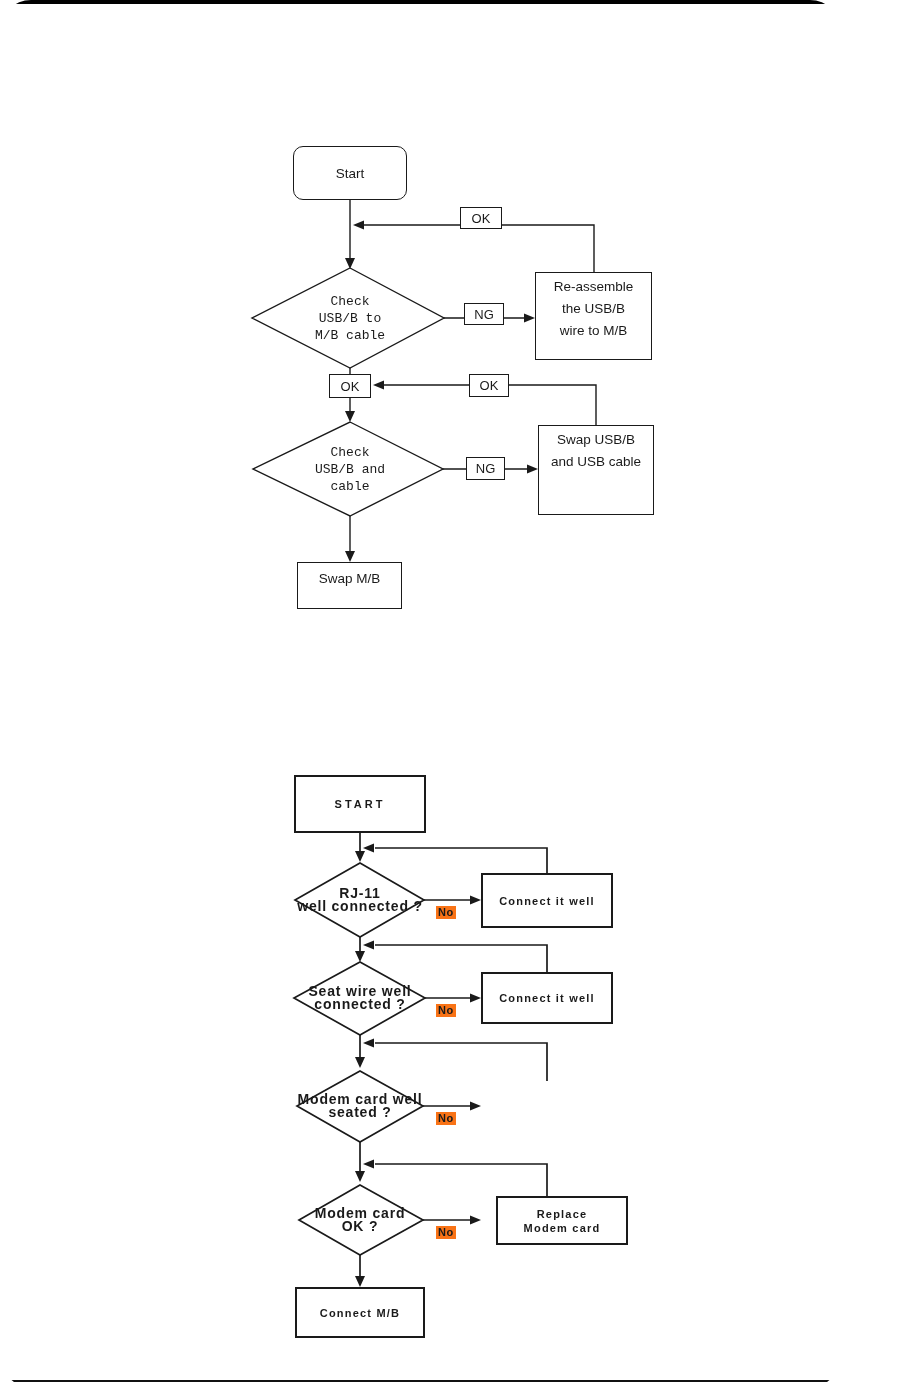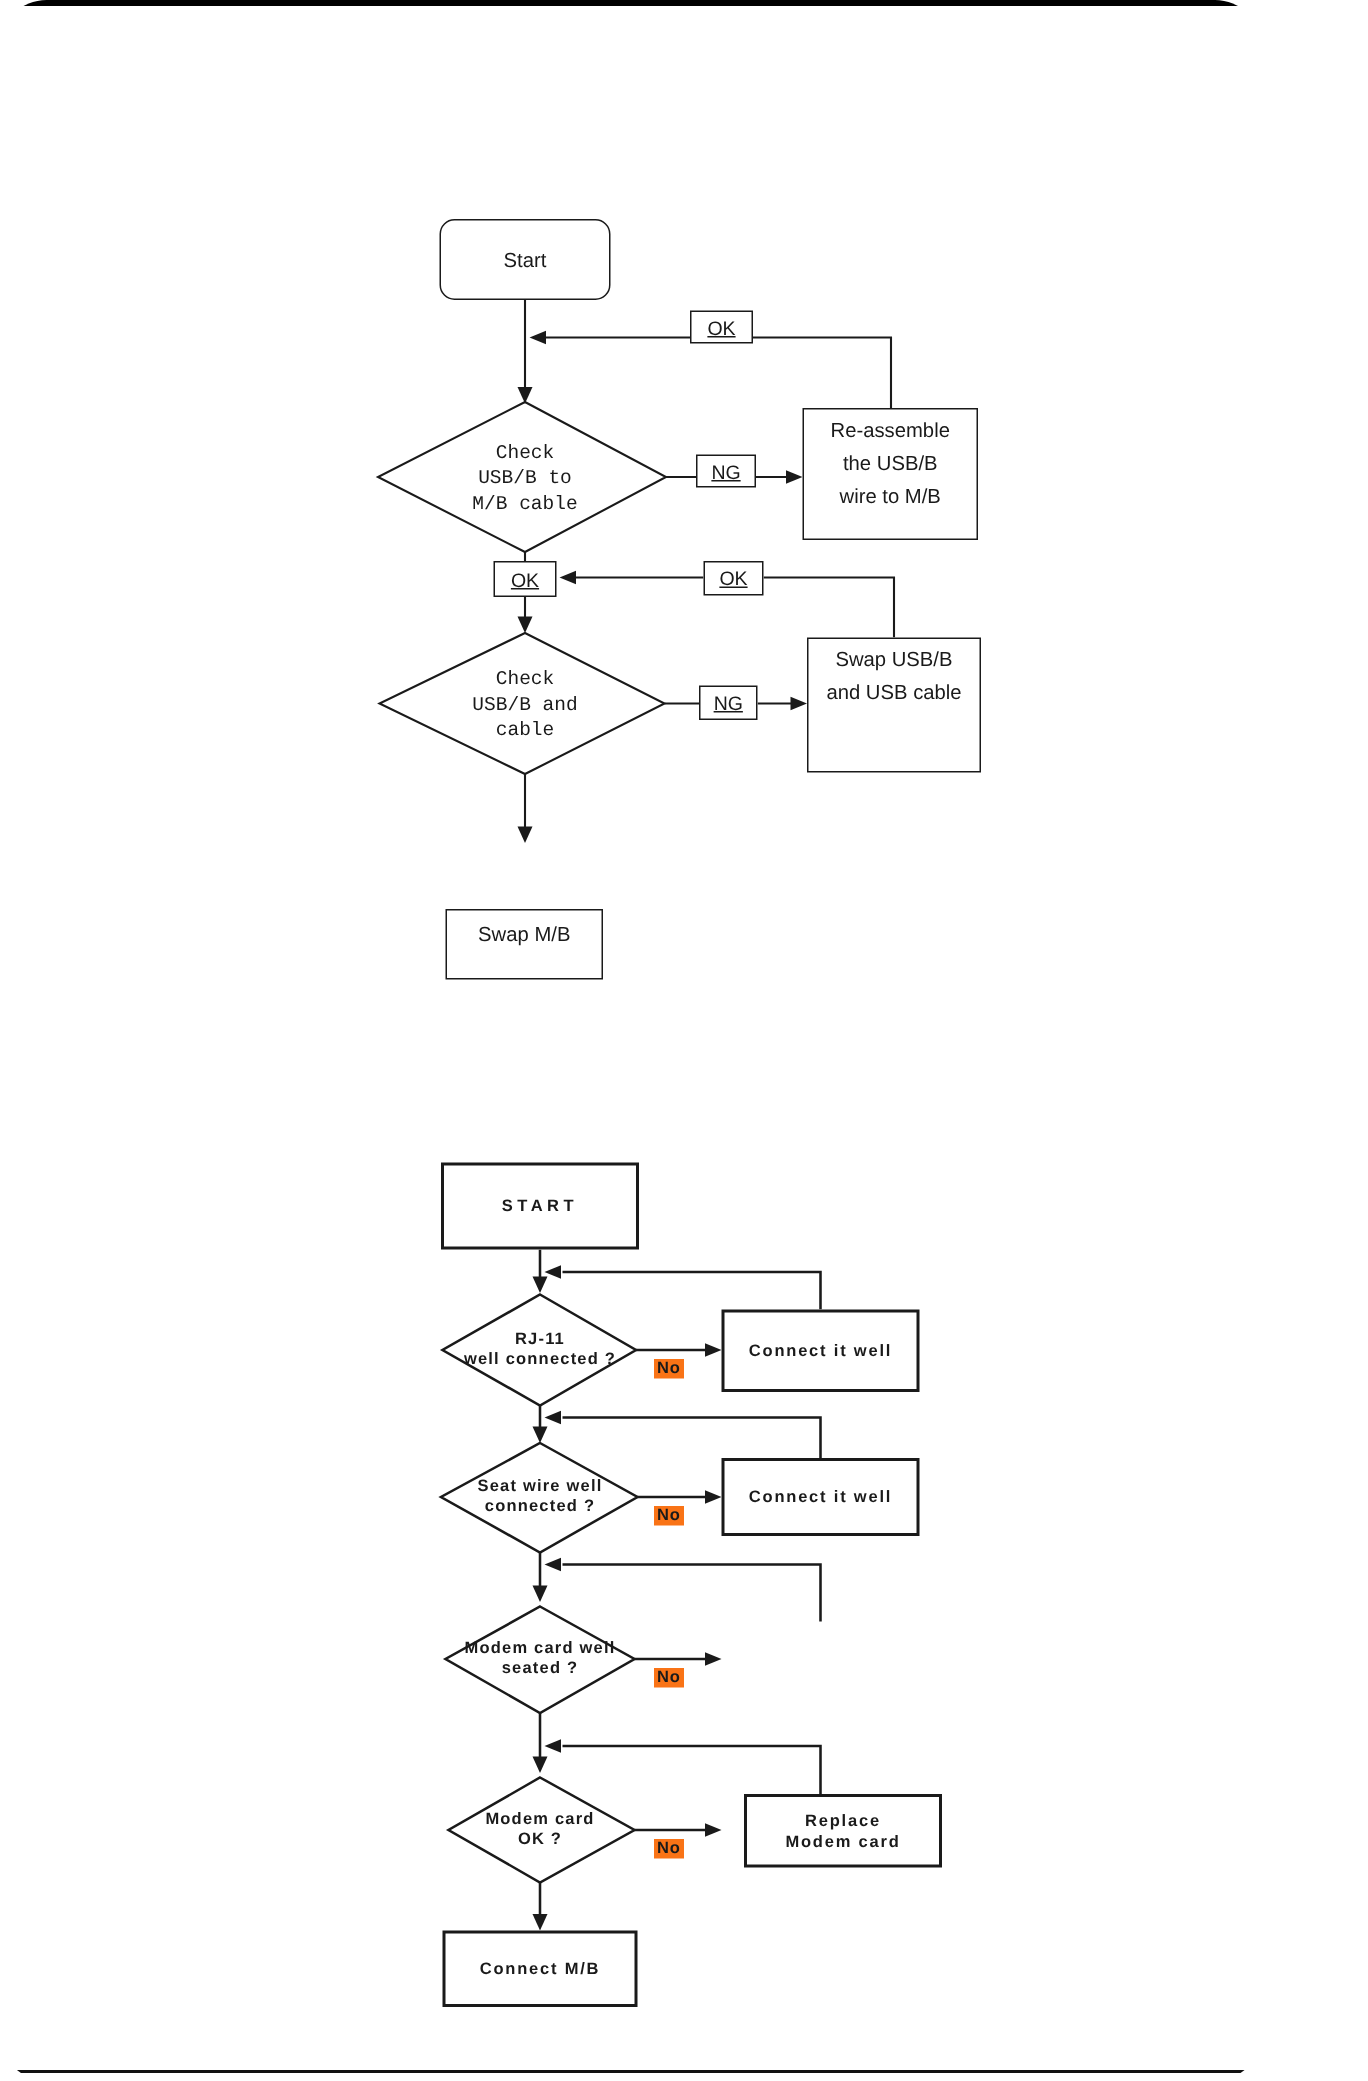--- a/index.html
+++ b/index.html
@@ -7,31 +7,31 @@
         font-family:"Liberation Sans",sans-serif;color:#1a1a1a;overflow:hidden;border-radius:31px;}
   .topbar{position:absolute;left:0;top:0;width:912px;height:4px;background:#000000;}
   .footrule{position:absolute;left:4px;top:1380px;width:905px;height:2px;background:#111111;}
   svg.connectors{position:absolute;left:0;top:0;pointer-events:none;}
 
   .nd{position:absolute;box-sizing:border-box;border:1.4px solid #1a1a1a;background:#ffffff;
       display:flex;align-items:center;justify-content:center;text-align:center;
       white-space:pre-line;font-size:13.5px;line-height:17px;}
   .rounded{border-radius:10px;}
   .top-align{align-items:flex-start;}
-  .pt3{padding-top:3px;} .pt7{padding-top:7px;margin-top:44px;}
+  .pt3{padding-top:3px;} .pt7{padding-top:7px;}
   .lh22{line-height:22px;}
-  .small{font-size:13px;line-height:15px;text-decoration:underline;}
+  .small{font-size:13px;line-height:15px;}
 
   .dlabel{position:absolute;display:flex;align-items:center;justify-content:center;
           text-align:center;white-space:pre-line;}
   .u-dlabel{font-size:13px;line-height:17px;font-family:Liberation Mono, monospace;}
 
   .m-node{border-width:2px;font-weight:bold;font-size:11px;line-height:14px;letter-spacing:1.2px;}
   .m-start{letter-spacing:3px;}
-  .m-dlabel{font-weight:bold;font-size:11px;line-height:13px;letter-spacing:0.8px;}
+  .m-dlabel{font-weight:bold;font-size:14px;line-height:13px;letter-spacing:0.8px;}
   .nolab{position:absolute;background:#f97316;font-weight:bold;font-size:11px;line-height:13px;
          letter-spacing:0.5px;text-align:center;padding:0 2px;margin-top:13px;}
 </style>
 </head>
 <body>
 
 <div class="page">
   <div class="topbar"></div>
 
   <svg class="connectors" width="912" height="1387" viewBox="0 0 912 1387">

